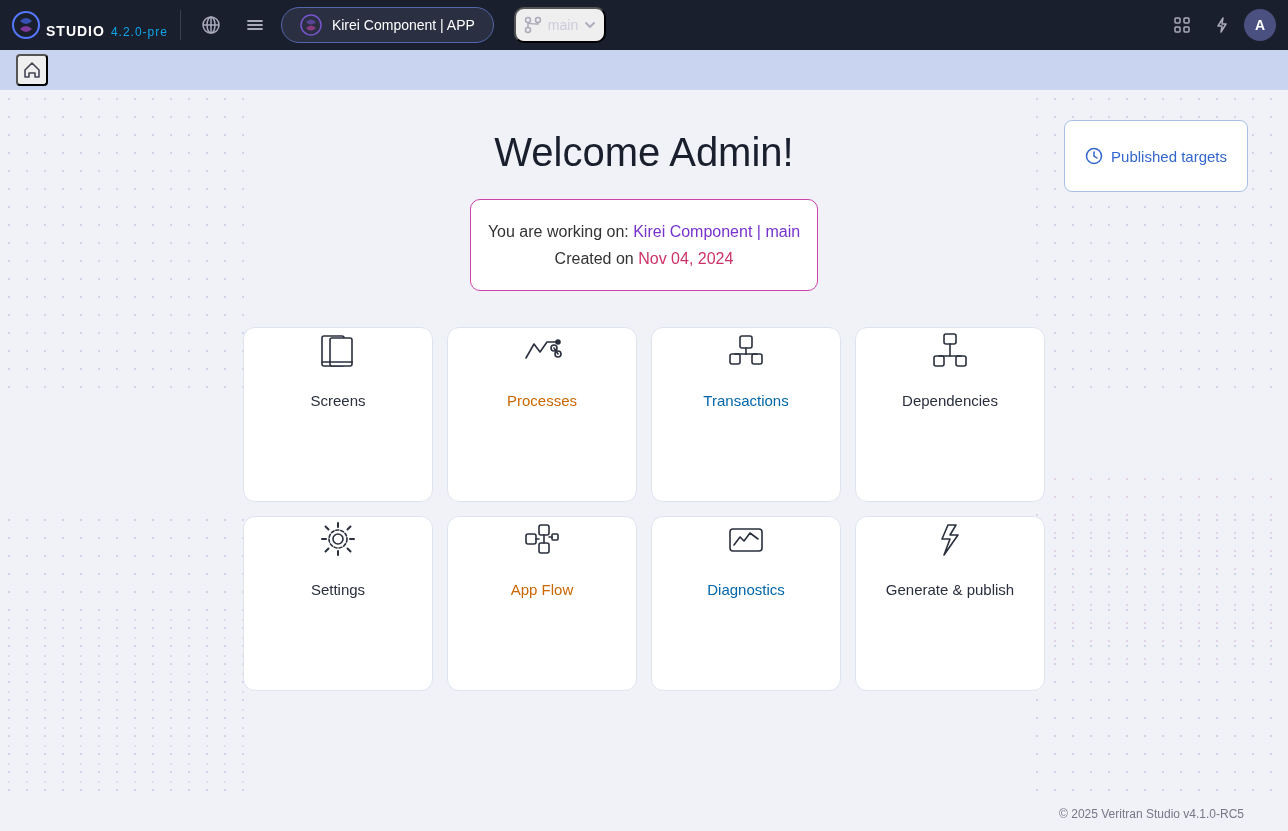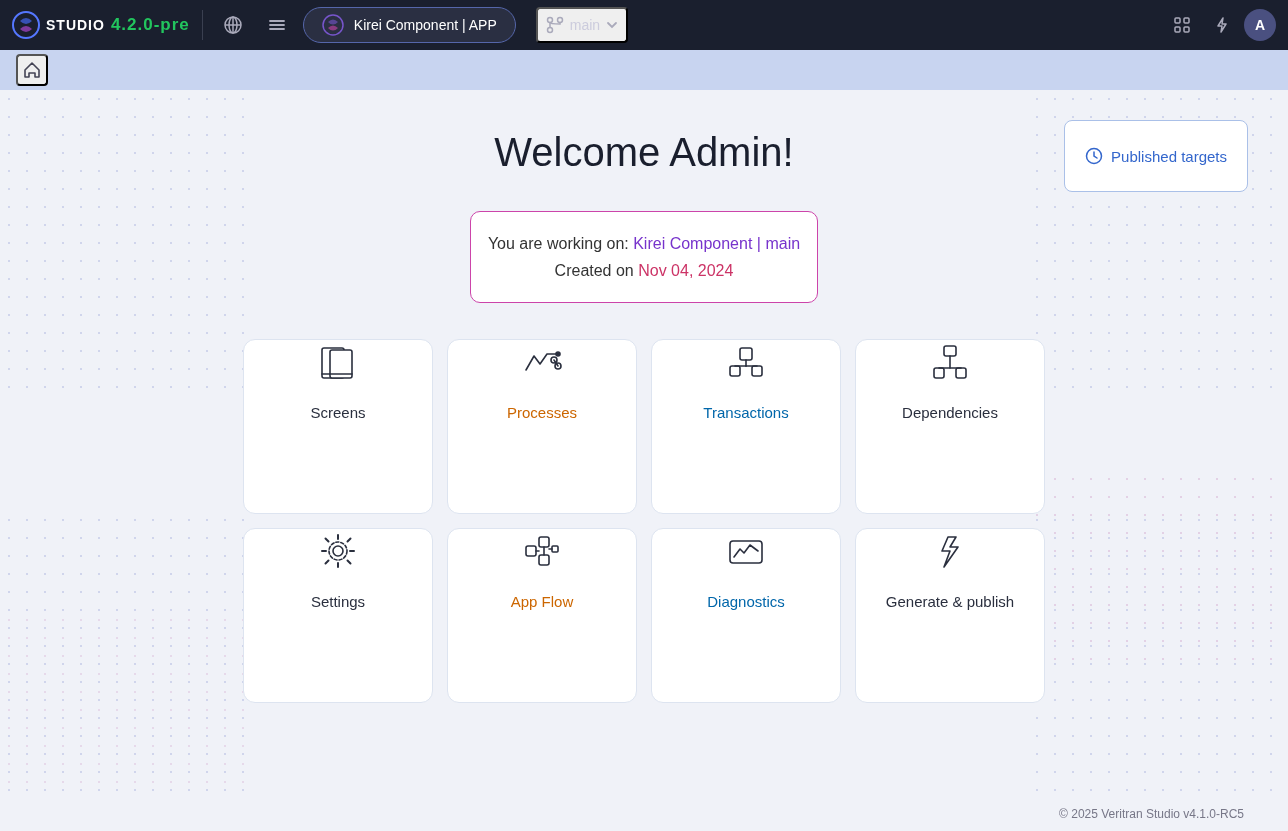--- a/index.html
+++ b/index.html
@@ -16,35 +16,35 @@
     .topnav {
       display: flex;
       align-items: center;
       background: #1a1f2e;
       height: 50px;
       padding: 0 12px;
       gap: 8px;
     }
     .topnav-logo {
       display: flex;
-      align-items: center;
+      align-items: flex-end;
       gap: 6px;
       color: white;
       font-weight: 700;
       font-size: 14px;
       letter-spacing: 1px;
     }
     .topnav-logo .logo-icon {
       width: 28px;
       height: 28px;
     }
     .topnav-version {
-      color: #22c55e;
-      font-size: 17px;
-      font-weight: 700;
+      color: #0ea5e9;
+      font-size: 12px;
+      font-weight: 400;
     }
     .topnav-divider {
       width: 1px;
       height: 30px;
       background: #3a3f50;
       margin: 0 4px;
     }
     .topnav-icon-btn {
       width: 36px;
       height: 36px;
@@ -81,21 +81,21 @@
       height: 22px;
     }
     .branch-btn {
       display: flex;
       align-items: center;
       gap: 6px;
       color: #ccd;
       font-size: 14px;
       cursor: pointer;
       padding: 4px 8px;
-      border-radius: 4px;
+      border-radius: 10px;
     }
 
     .topnav-right {
       display: flex;
       align-items: center;
       gap: 4px;
     }
     .avatar-btn {
       width: 32px;
       height: 32px;
@@ -199,21 +199,21 @@
     .welcome-section {
       text-align: center;
       margin-top: 10px;
       position: relative;
       z-index: 1;
     }
     .welcome-title {
       font-size: 40px;
       font-weight: 300;
       color: #1a1f2e;
-      margin-bottom: 36px;
+      margin-bottom: 24px;
     }
     .working-on-box {
       display: inline-block;
       border: 1.5px solid #cc44aa;
       border-radius: 10px;
       background: white;
       padding: 18px 17px;
       font-size: 16px;
       color: #333;
       line-height: 1.7;

